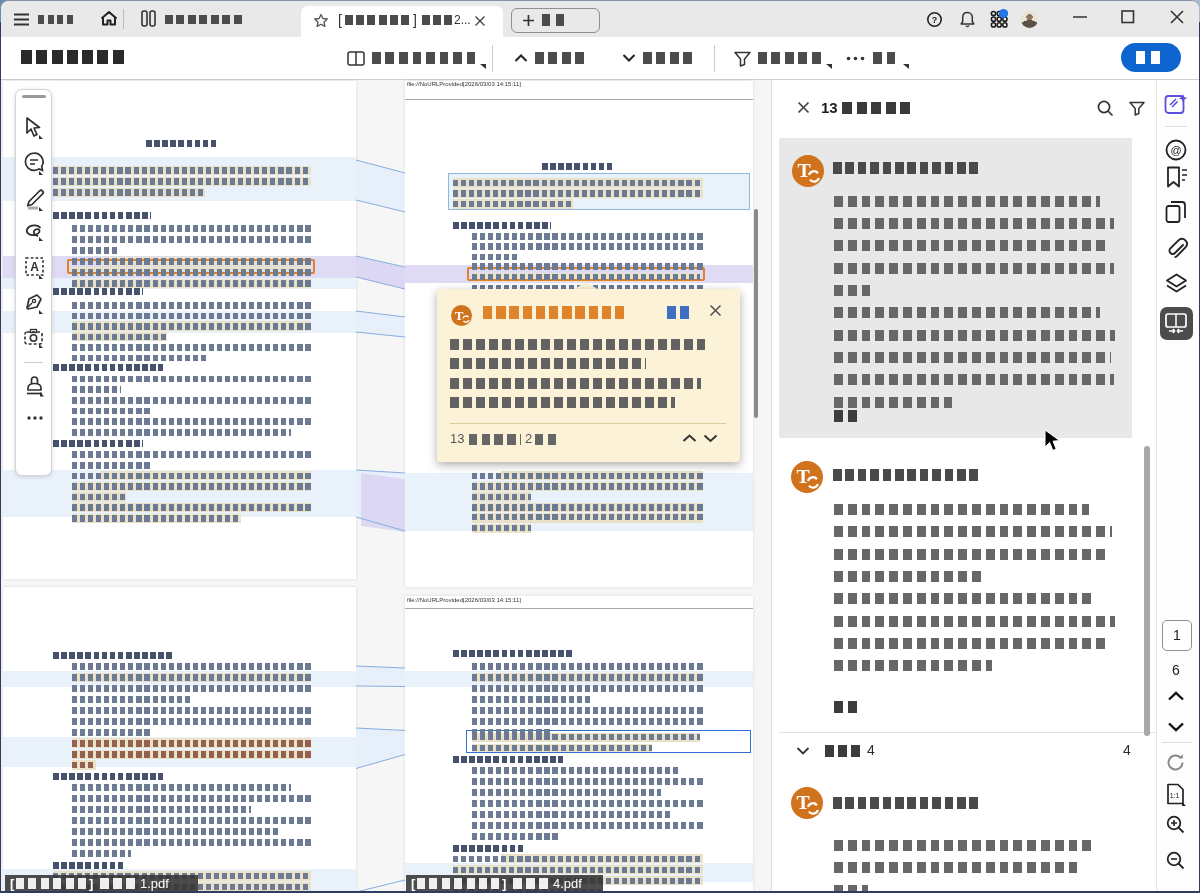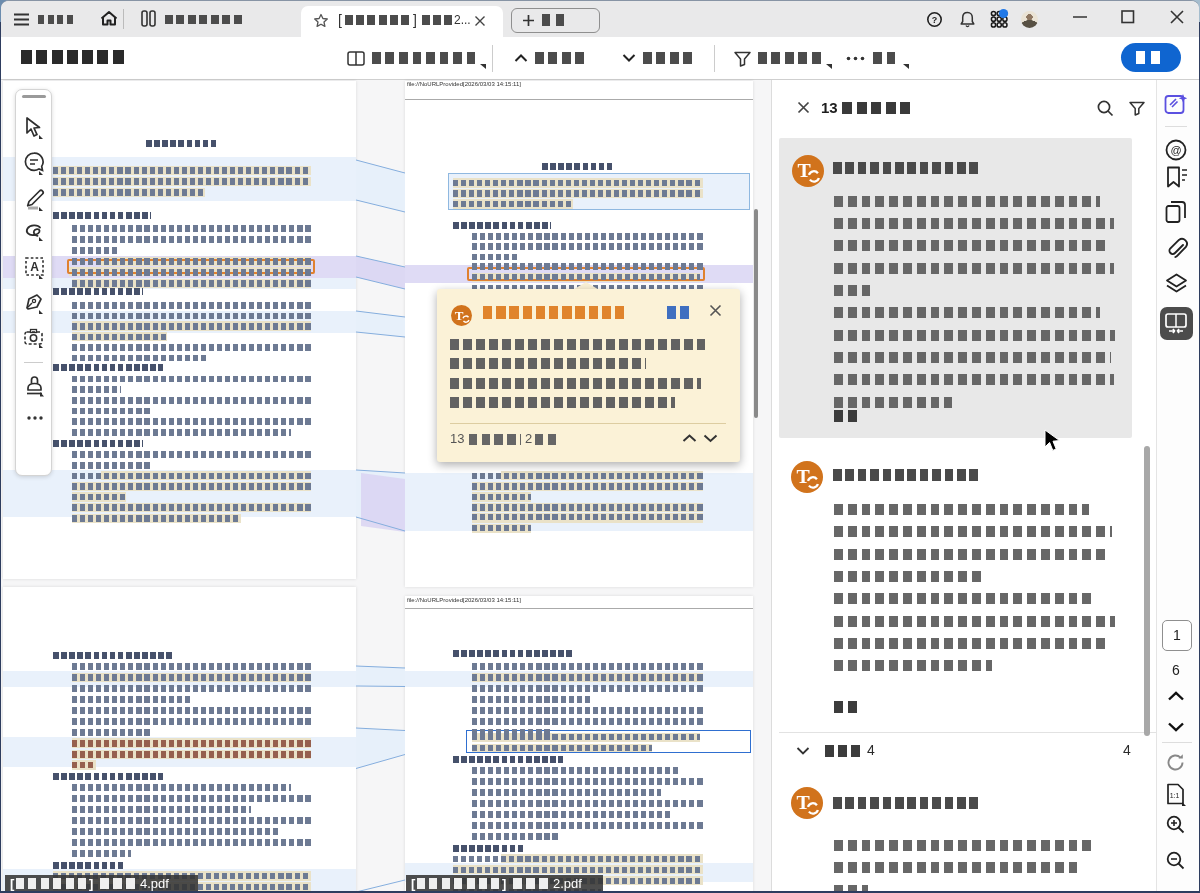--- a/index.html
+++ b/index.html
@@ -365,27 +365,27 @@
       <path d="M1.5 8L7.5 2.5 13.5 8" stroke="#333" stroke-width="2" fill="none"></path>
     </svg>
 <svg style="left:702px;top:432px" width="15" height="10">
       <path d="M1.5 2.5L7.5 8 13.5 2.5" stroke="#333" stroke-width="2" fill="none"></path>
     </svg>
 <div class="ab" style="left:4px;top:874px;width:193px;height:17px;background:rgba(52,52,52,.88)"></div>
 <div class="ab" style="left:9px;top:876.5px;height:12px;font-size:13px;font-weight:bold;color:#fff;line-height:12px">[</div>
 <div class="ui" style="left:15px;top:877px;width:72px;height:11px;--c:#efefef;--w:8px;--t:12.4px"></div>
 <div class="ab" style="left:88px;top:876.5px;height:12px;font-size:13px;font-weight:bold;color:#fff;line-height:12px">]</div>
 <div class="ui" style="left:99px;top:877px;width:38px;height:11px;--c:#efefef;--w:8.6px;--t:13px"></div>
-<div class="ab" style="left:139px;top:876.5px;height:12px;font-size:13px;color:#fff;line-height:12px">4.pdf</div>
+<div class="ab" style="left:139px;top:876.5px;height:12px;font-size:13px;color:#fff;line-height:12px">1.pdf</div>
 <div class="ab" style="left:405px;top:874px;width:197px;height:17px;background:rgba(52,52,52,.88)"></div>
 <div class="ab" style="left:410px;top:876.5px;height:12px;font-size:13px;font-weight:bold;color:#fff;line-height:12px">[</div>
 <div class="ui" style="left:416px;top:877px;width:84px;height:11px;--c:#efefef;--w:8px;--t:12.4px"></div>
 <div class="ab" style="left:501px;top:876.5px;height:12px;font-size:13px;font-weight:bold;color:#fff;line-height:12px">]</div>
 <div class="ui" style="left:512px;top:877px;width:38px;height:11px;--c:#efefef;--w:8.6px;--t:13px"></div>
-<div class="ab" style="left:552px;top:876.5px;height:12px;font-size:13px;color:#fff;line-height:12px">2.pdf</div>
+<div class="ab" style="left:552px;top:876.5px;height:12px;font-size:13px;color:#fff;line-height:12px">4.pdf</div>
 <div class="ab" style="left:770px;top:79px;width:385px;height:814px;background:#fff;border-left:1px solid #dcdcdc"></div>
 <svg style="left:796px;top:100px" width="13" height="13">
       <path d="M1.5 1.5l10 10M11.5 1.5l-10 10" stroke="#444" stroke-width="1.7"></path>
     </svg>
 <div class="ab" style="left:820px;top:100px;height:13px;font-size:15px;font-weight:bold;color:#1d1d1d;line-height:13px">13</div>
 <div class="ui" style="left:841px;top:100.5px;width:70px;height:12.5px;--c:#3a3a3a;--w:10px;--t:14.5px"></div>
 <svg style="left:1096px;top:99px" width="17" height="17">
       <circle cx="7" cy="7" r="5.6" stroke="#333" stroke-width="1.7" fill="none"></circle>
       <path d="M11 11l4.5 4.5" stroke="#333" stroke-width="1.7"></path>
     </svg>

